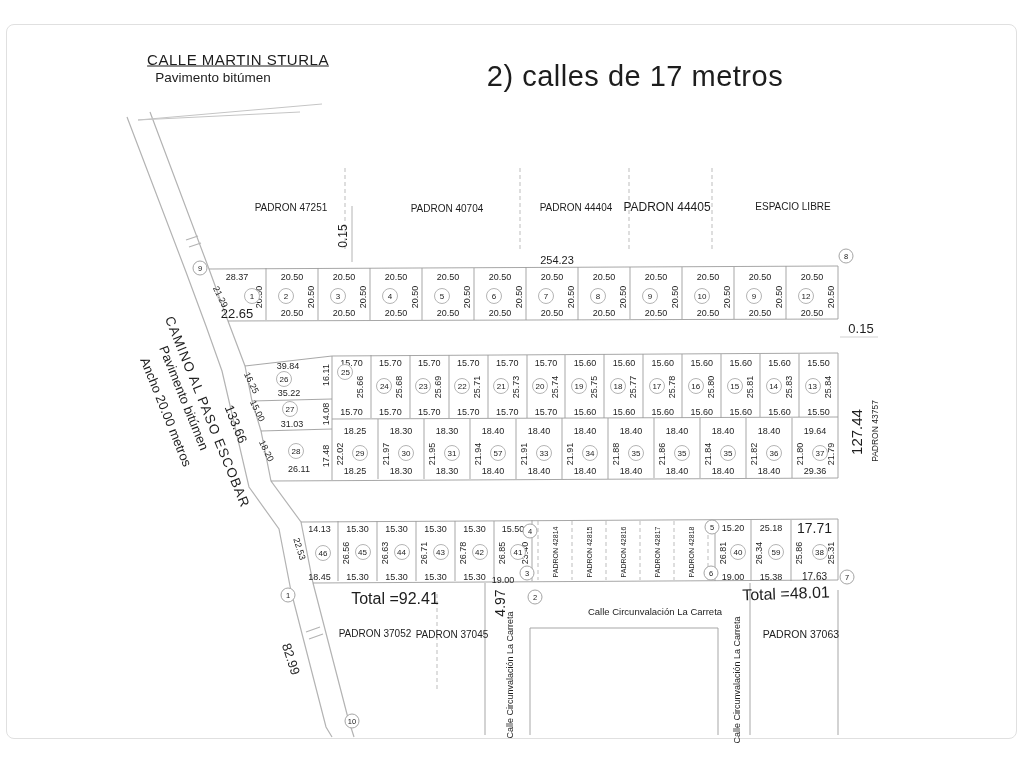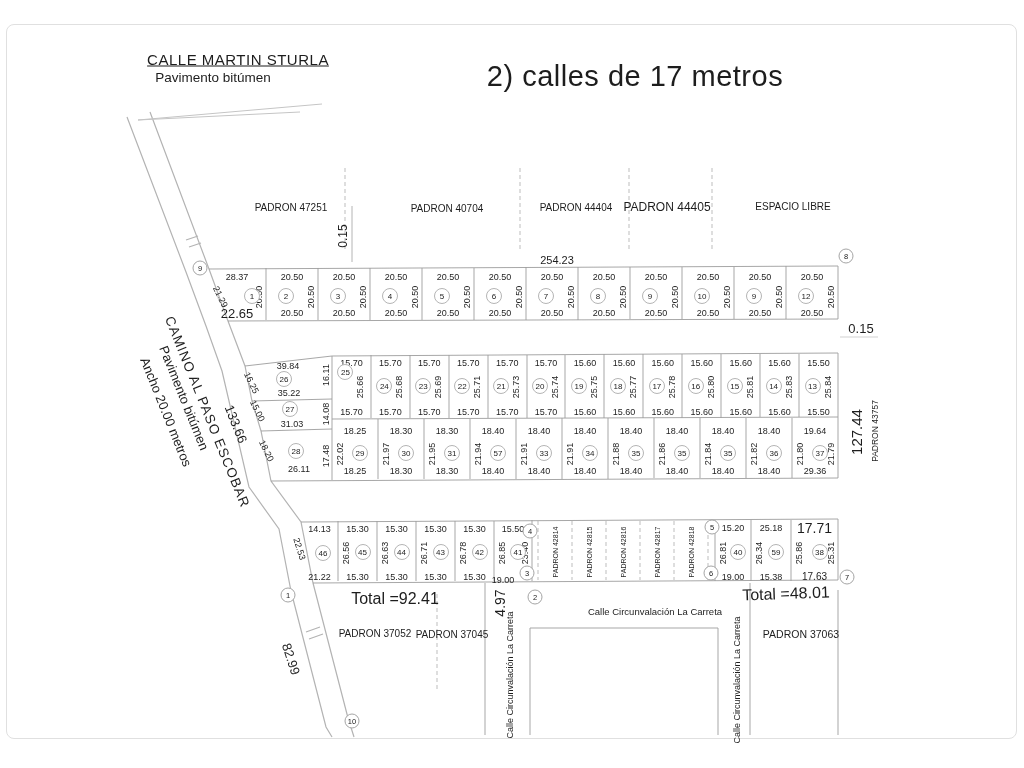--- a/index.html
+++ b/index.html
@@ -230,21 +230,21 @@
       <div class="lbl" style="left: 769px; top: 431px; font-size: 9px;">18.40</div>
       <div class="lbl" style="left: 769px; top: 471px; font-size: 9px;">18.40</div>
       <div class="lbl" style="left: 754px; top: 454px; font-size: 9px; transform: translate(-50%, -50%) rotate(-90deg);">21.82</div>
       <div class="circ" style="left: 774px; top: 453px;">36</div>
       <div class="lbl" style="left: 815px; top: 431px; font-size: 9px;">19.64</div>
       <div class="lbl" style="left: 815px; top: 471px; font-size: 9px;">29.36</div>
       <div class="lbl" style="left: 800px; top: 454px; font-size: 9px; transform: translate(-50%, -50%) rotate(-90deg);">21.80</div>
       <div class="lbl" style="left: 831px; top: 454px; font-size: 9px; transform: translate(-50%, -50%) rotate(-90deg);">21.79</div>
       <div class="circ" style="left: 820px; top: 453px;">37</div>
       <div class="lbl" style="left: 319.5px; top: 529px; font-size: 9px;">14.13</div>
-      <div class="lbl" style="left: 319.5px; top: 577px; font-size: 9px;">21.22</div>
+      <div class="lbl" style="left: 319.5px; top: 577px; font-size: 9px;">18.45</div>
       <div class="lbl" style="left: 299px; top: 549px; font-size: 9px; transform: translate(-50%, -50%) rotate(72deg);">22.53</div>
       <div class="circ" style="left: 323px; top: 553px;">46</div>
       <div class="lbl" style="left: 357.5px; top: 529px; font-size: 9px;">15.30</div>
       <div class="lbl" style="left: 357.5px; top: 577px; font-size: 9px;">15.30</div>
       <div class="lbl" style="left: 346px; top: 553px; font-size: 9px; transform: translate(-50%, -50%) rotate(-90deg);">26.56</div>
       <div class="circ" style="left: 362.5px; top: 552px;">45</div>
       <div class="lbl" style="left: 396.5px; top: 529px; font-size: 9px;">15.30</div>
       <div class="lbl" style="left: 396.5px; top: 577px; font-size: 9px;">15.30</div>
       <div class="lbl" style="left: 385px; top: 553px; font-size: 9px; transform: translate(-50%, -50%) rotate(-90deg);">26.63</div>
       <div class="circ" style="left: 401.5px; top: 552px;">44</div>

